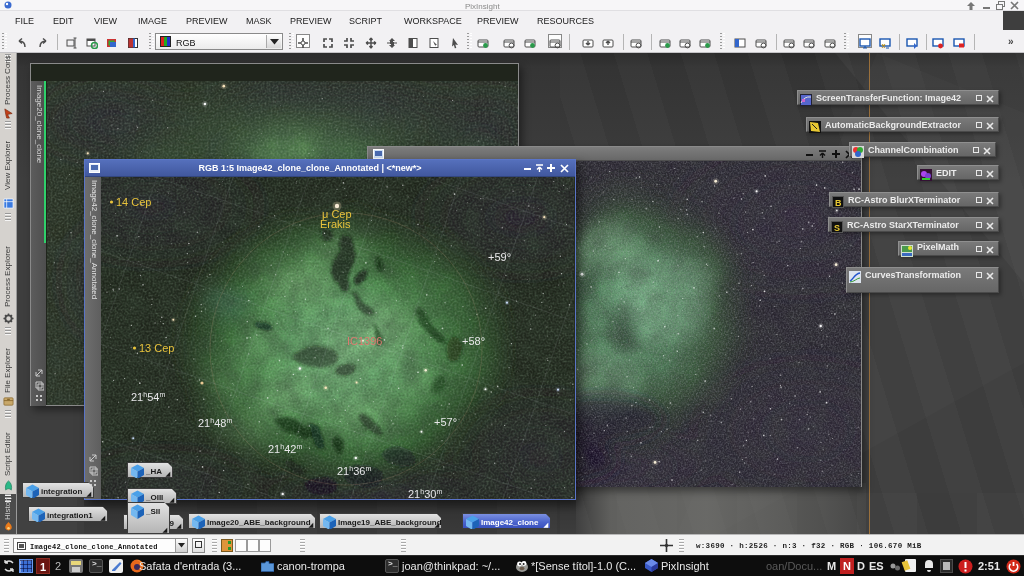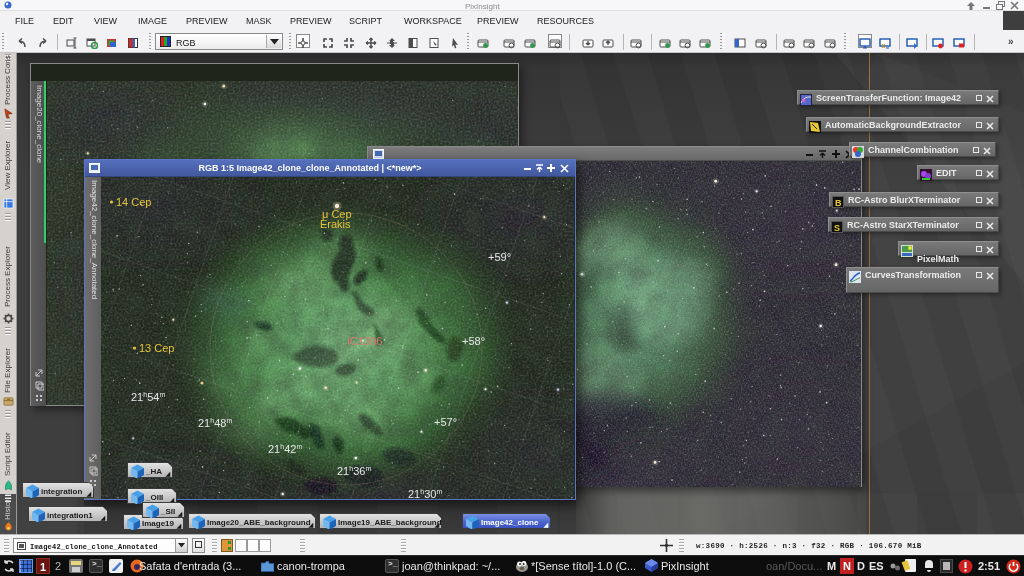--- a/index.html
+++ b/index.html
@@ -1861,21 +1861,21 @@
       <path d="M1,1 L7,7 M7,1 L1,7" stroke="#e8e8e8" stroke-width="1.6"></path>
     </svg>
   </div>
 <div style="position:absolute;left:898px;top:241px;width:101px;height:15px;background:linear-gradient(#7a7a7a,#666);border:1px solid #8f8f8f;border-bottom-color:#4a4a4a;border-right-color:#4a4a4a;box-shadow:2px 2px 4px rgba(0,0,0,0.35)">
 <span style="position:absolute;left:2px;top:1px"><svg width="12" height="12" viewBox="0 0 12 12">
         <rect width="12" height="12" fill="#cfe0cf"></rect>
         <rect x="1" y="1" width="10" height="6" fill="#4a9a4a"></rect>
         <rect x="1" y="8" width="10" height="3" fill="#3a6ac0"></rect>
         <circle cx="9" cy="3" r="2" fill="#e8e832"></circle>
       </svg></span>
-<span style="position:absolute;left:18px;top:12px;font:bold 9px 'Liberation Sans',sans-serif;color:#ececec;white-space:nowrap">PixelMath</span>
+<span style="position:absolute;left:18px;top:0;font:bold 9px 'Liberation Sans',sans-serif;color:#ececec;white-space:nowrap">PixelMath</span>
 <span style="position:absolute;right:16px;top:4px;width:6px;height:6px;border:1px solid #e8e8e8"></span>
 <svg width="8" height="8" viewBox="0 0 8 8" style="position:absolute;right:4px;top:4px">
       <path d="M1,1 L7,7 M7,1 L1,7" stroke="#e8e8e8" stroke-width="1.6"></path>
     </svg>
   </div>
 <div style="position:absolute;left:846px;top:267px;width:153px;height:26px;background:linear-gradient(#7a7a7a,#666);border:1px solid #8f8f8f;border-bottom-color:#4a4a4a;border-right-color:#4a4a4a;box-shadow:2px 2px 4px rgba(0,0,0,0.35)">
 <span style="position:absolute;left:2px;top:1px"><svg width="12" height="12" viewBox="0 0 12 12">
         <rect width="12" height="12" fill="#dde4ee"></rect>
         <path d="M1,10 C4,9 5,3 11,2" stroke="#2255cc" fill="none" stroke-width="1.4"></path>
         <path d="M1,11 C5,11 8,7 11,7" stroke="#3a9a3a" fill="none"></path>
@@ -1924,21 +1924,21 @@
   </div>
 <div style="position:absolute;left:127px;top:488px;width:50px;height:16px;background:linear-gradient(#e2e2e2,#c9c9c9 55%,#b5b5b5);border:1px solid #3c3c3c;clip-path:polygon(0 0,calc(100% - 6px) 0,100% 6px,100% 100%,0 100%);box-shadow:1px 2px 3px rgba(0,0,0,0.45)">
 <svg width="15" height="15" viewBox="0 0 15 15" style="position:absolute;left:2px;top:1px">
 <polygon points="7.5,0.5 14,4 7.5,7.5 1,4" fill="#4aa0e8"></polygon>
 <polygon points="1,4 7.5,7.5 7.5,15 1,11" fill="#74b8f0"></polygon>
 <polygon points="14,4 7.5,7.5 7.5,15 14,11" fill="#1d63b8"></polygon>
 </svg>
     <span style="position:absolute;left:18px;top:4px;font:bold 8px 'Liberation Sans',sans-serif;color:#1a1a1a;white-space:nowrap">_OIII</span>
 <span style="position:absolute;right:2px;bottom:0;font:bold 6px 'Liberation Sans',sans-serif;color:#1a1a1a">◢</span>
   </div>
-<div style="position:absolute;left:142px;top:502px;width:43px;height:16px;background:linear-gradient(#e2e2e2,#c9c9c9 55%,#b5b5b5);border:1px solid #3c3c3c;clip-path:polygon(0 0,calc(100% - 6px) 0,100% 6px,100% 100%,0 100%);box-shadow:1px 2px 3px rgba(0,0,0,0.45)">
+<div style="position:absolute;left:127px;top:502px;width:43px;height:32px;background:linear-gradient(#e2e2e2,#c9c9c9 55%,#b5b5b5);border:1px solid #3c3c3c;clip-path:polygon(0 0,calc(100% - 6px) 0,100% 6px,100% 100%,0 100%);box-shadow:1px 2px 3px rgba(0,0,0,0.45)">
 <svg width="15" height="15" viewBox="0 0 15 15" style="position:absolute;left:2px;top:1px">
 <polygon points="7.5,0.5 14,4 7.5,7.5 1,4" fill="#4aa0e8"></polygon>
 <polygon points="1,4 7.5,7.5 7.5,15 1,11" fill="#74b8f0"></polygon>
 <polygon points="14,4 7.5,7.5 7.5,15 14,11" fill="#1d63b8"></polygon>
 </svg>
     <span style="position:absolute;left:18px;top:4px;font:bold 8px 'Liberation Sans',sans-serif;color:#1a1a1a;white-space:nowrap">_SII</span>
 <span style="position:absolute;right:2px;bottom:0;font:bold 6px 'Liberation Sans',sans-serif;color:#1a1a1a">◢</span>
   </div>
 <div style="position:absolute;left:188px;top:513px;width:128px;height:16px;background:linear-gradient(#e2e2e2,#c9c9c9 55%,#b5b5b5);border:1px solid #3c3c3c;clip-path:polygon(0 0,calc(100% - 6px) 0,100% 6px,100% 100%,0 100%);box-shadow:1px 2px 3px rgba(0,0,0,0.45)">
 <svg width="15" height="15" viewBox="0 0 15 15" style="position:absolute;left:2px;top:1px">

